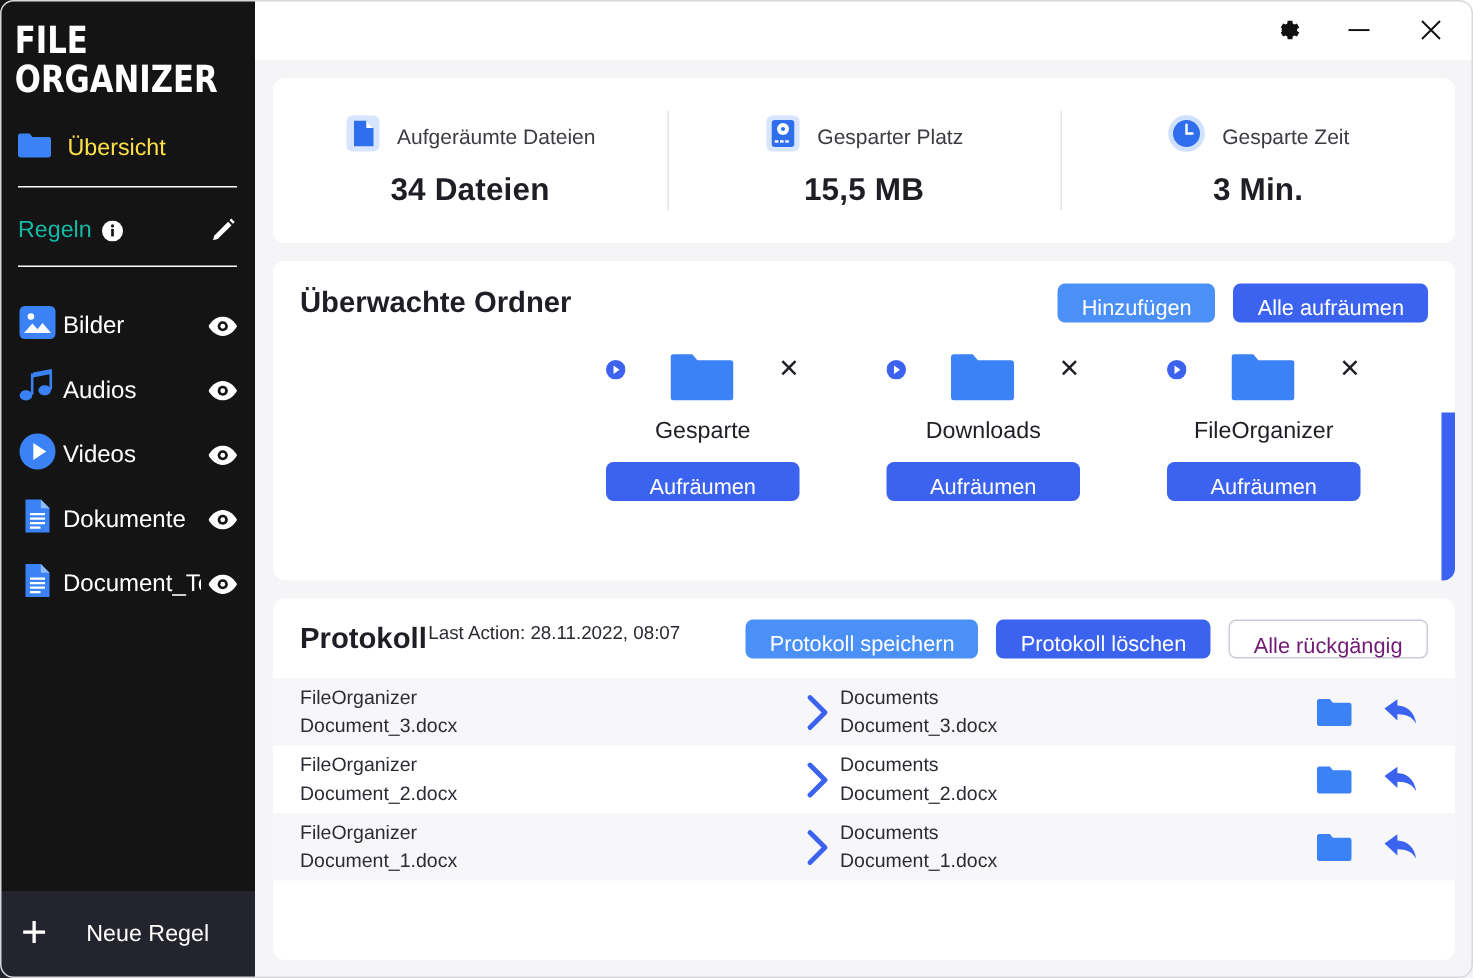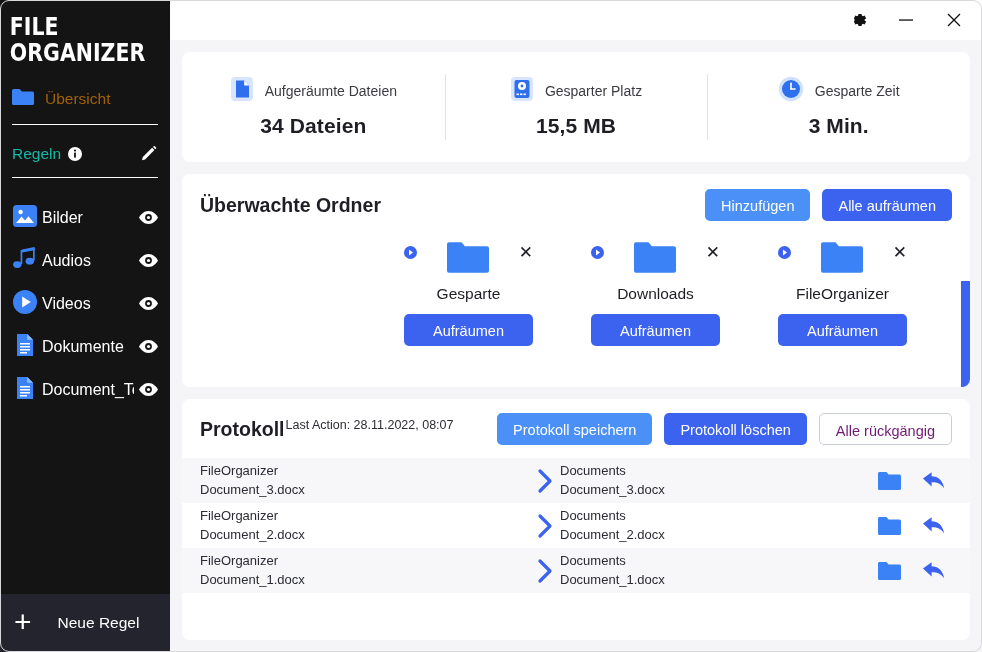--- a/index.html
+++ b/index.html
@@ -43,21 +43,21 @@
 
   .nav-overview {
     display: flex;
     align-items: center;
     gap: 11px;
     padding: 0 12px;
     margin-top: 21px;
     height: 26px;
   }
   .nav-overview .label {
-    color: #a16207;
+    color: #fde047;
     font-size: 15.5px;
   }
 
   .divider {
     height: 1px;
     background: #ffffff;
     margin: 12px 12px 0 12px;
   }
 
   .rules-head {
@@ -226,21 +226,21 @@
   }
   .btn {
     border: none;
     border-radius: 5px;
     color: #ffffff;
     font-family: "Liberation Sans", sans-serif;
     font-size: 14.5px;
     cursor: pointer;
     white-space: nowrap;
     padding: 0 16px;
-    height: 32px;
+    height: 26px;
     line-height: 34px;
   }
   .btn-light { background: #4a90f7; }
   .btn-royal { background: #3b63f0; }
   .btn-outline {
     background: #ffffff;
     color: #701a75;
     border: 1px solid #c9cdd6;
   }
   .folders-head .btn-light { margin-left: auto; }

